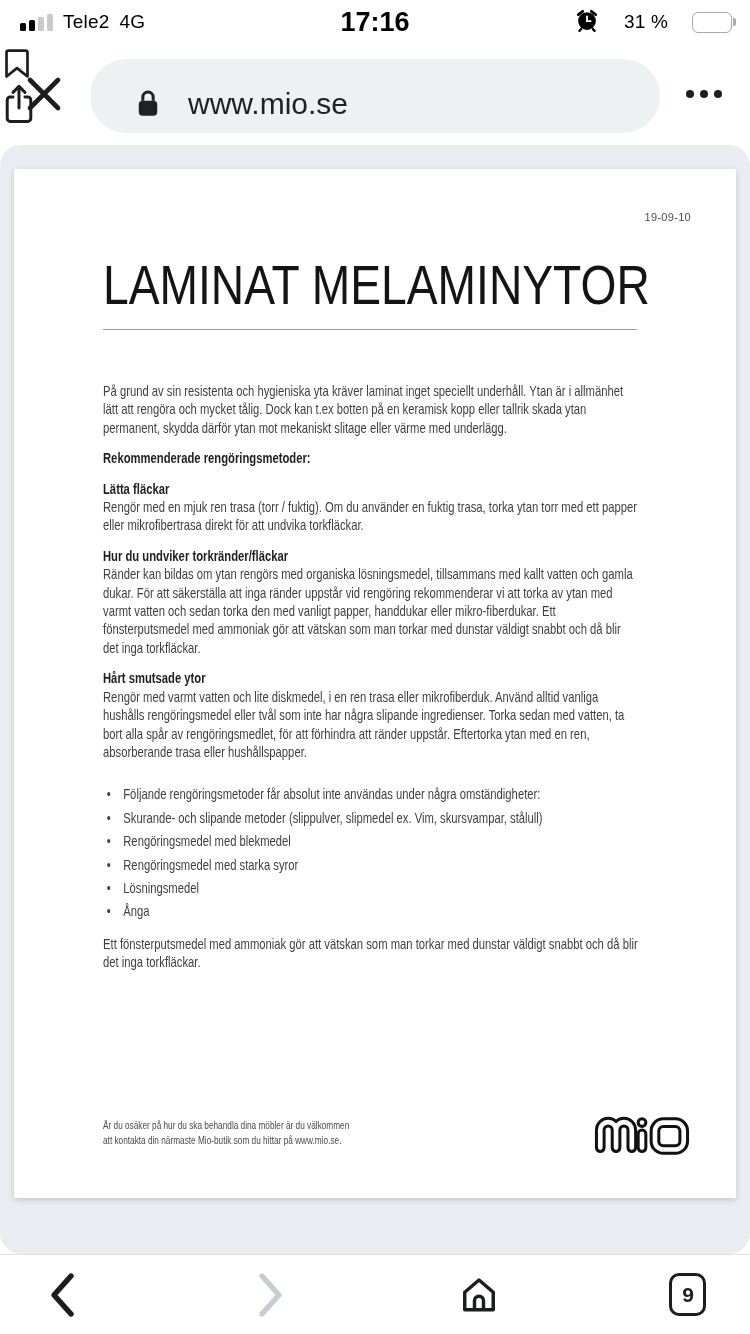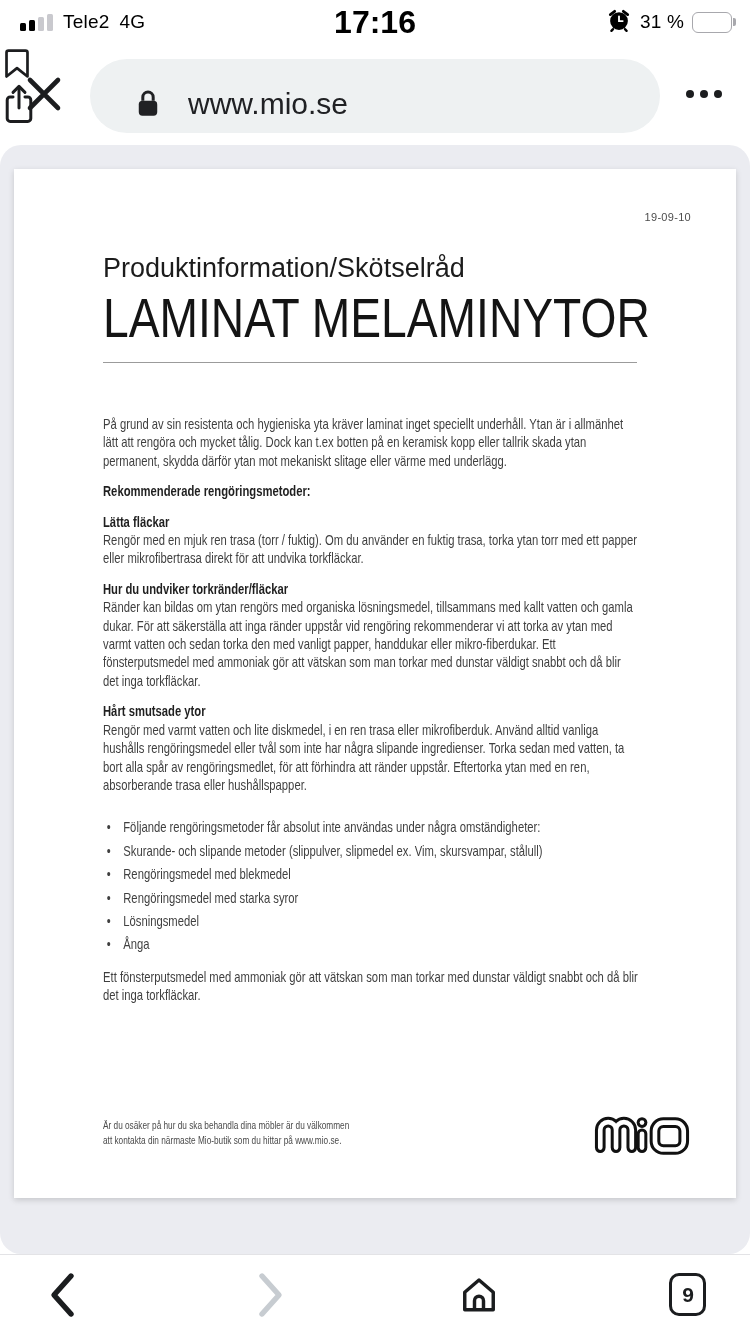--- a/index.html
+++ b/index.html
@@ -10,22 +10,22 @@
   
   .status-bar { height:44px; position:relative; background:#fff; flex:0 0 auto; }
   .sb-left { position:absolute; left:20px; top:0; height:44px; display:flex; align-items:center; gap:10px; }
   .signal { display:flex; align-items:flex-end; gap:3px; height:18px; }
   .signal i { display:block; width:6px; border-radius:1.5px; }
   .signal i:nth-child(1){ height:8px;  background:#000; }
   .signal i:nth-child(2){ height:11px; background:#000; }
   .signal i:nth-child(3){ height:14px; background:#c9c9ce; }
   .signal i:nth-child(4){ height:17px; background:#c9c9ce; }
   .sb-text { font-size:19px; color:#000; letter-spacing:.2px; }
-  .sb-time { position:absolute; left:0; right:0; top:0; height:44px; display:flex; align-items:center; justify-content:center; font-size:32px; font-weight:700; color:#000; }
-  .sb-right { position:absolute; right:14px; top:0; height:44px; display:flex; align-items:center; gap:8px; }
+  .sb-time { position:absolute; left:0; right:0; top:0; height:44px; display:flex; align-items:center; justify-content:center; font-size:27px; font-weight:700; color:#000; }
+  .sb-right { position:absolute; right:14px; top:0; height:44px; display:flex; align-items:center; gap:24px; }
   .battery { position:relative; width:44px; height:22px; display:flex; align-items:center; }
   .battery .shell { width:40px; height:21px; border:1.5px solid #a8a8ad; border-radius:6px; padding:2px; }
   .battery .fill { width:11px; height:100%; background:#000; border-radius:2.5px; }
   .battery .nub { width:2.5px; height:8px; background:#a8a8ad; border-radius:0 2px 2px 0; margin-left:1px; }
 
   
   .browser-bar { height:101px; position:relative; background:#fff; flex:0 0 auto; }
   .close-btn { position:absolute; left:22px; top:28px; width:44px; height:44px; display:flex; align-items:center; justify-content:center; background:none; border:none; }
   .omnibox { position:absolute; left:90px; top:15px; width:570px; height:74px; background:#eef1f2; border-radius:37px; display:flex; align-items:center; padding:16px 26px 0 44px; border:none; }
   .url-text { font-size:30px; color:#202124; margin-left:26px; flex:1; text-align:left; }
@@ -134,21 +134,20 @@
         <i></i>
     </button>
   </div>
 
   <div class="viewer">
     <div class="page">
 
       <div class="doc-date">19-09-10</div>
 
       <div class="doc-head">
-        <div class="doc-subtitle">Produktinformation/Skötselråd</div>
         <div class="doc-title">LAMINAT MELAMINYTOR</div>
       </div>
       <div class="doc-rule"></div>
 
       <div class="doc-body">
         <p>På grund av sin resistenta och hygieniska yta kräver laminat inget speciellt underhåll. Ytan är i allmänhet lätt att rengöra och mycket tålig. Dock kan t.ex botten på en keramisk kopp eller tallrik skada ytan permanent, skydda därför ytan mot mekaniskt slitage eller värme med underlägg.</p>
 
         <h3 class="rec-heading">Rekommenderade rengöringsmetoder:</h3>
 
         <div class="doc-section">

